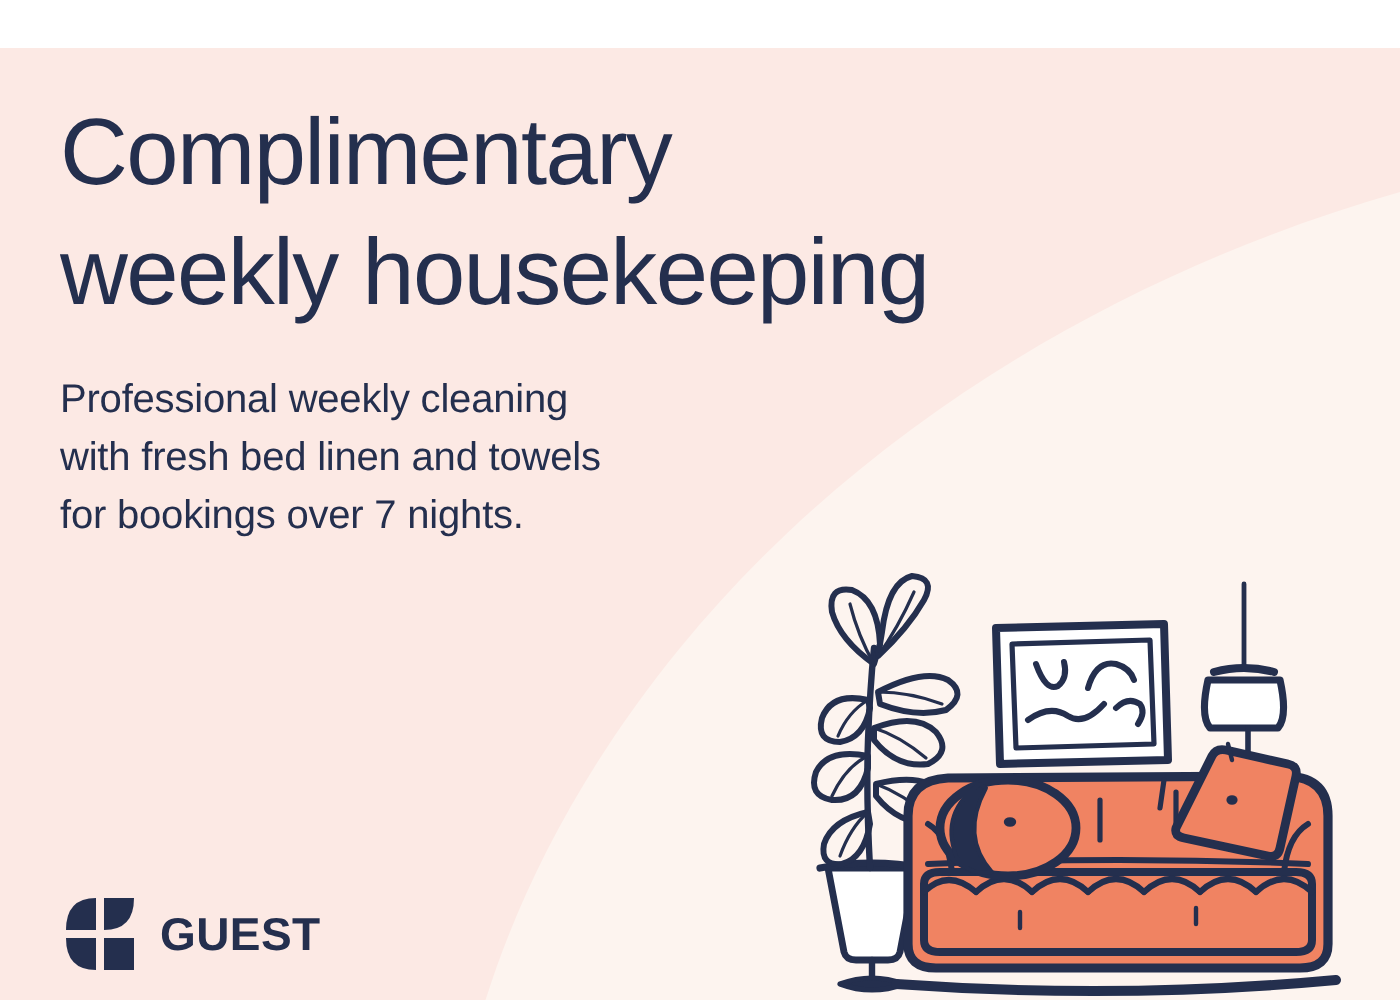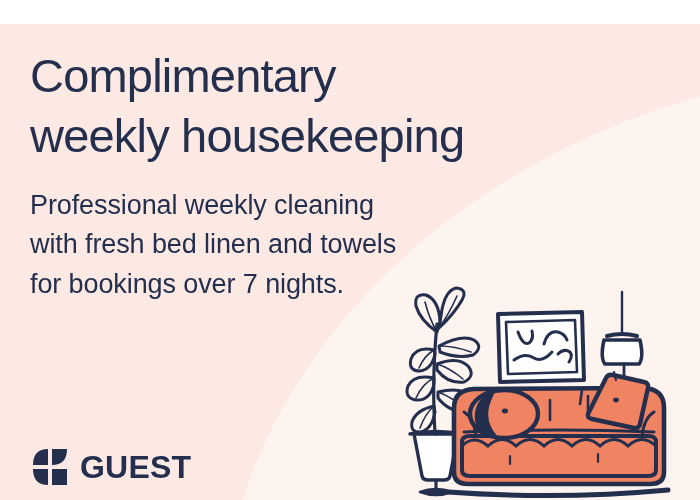--- a/index.html
+++ b/index.html
@@ -29,40 +29,40 @@
     line-height:1.27;
     font-weight:400;
     letter-spacing:-0.8px;
     color:#242f4e;
     white-space:pre-line;
   }
   #subcopy{
     position:absolute;
     left:30px;top:162px;
     width:430px;
-    font-size:27px;
+    font-size:20px;
     line-height:1.46;
     font-weight:400;
     letter-spacing:-0.1px;
     color:#242f4e;
     white-space:pre-line;
   }
   #logo{
     position:absolute;
     left:31px;top:423px;
     display:flex;
     align-items:center;
     gap:11px;
   }
   #logo-mark{display:block;}
   #logo-words{
     display:flex;flex-direction:column;
     line-height:0.96;
     color:#242f4e;
-    font-size:32px;
+    font-size:23px;
     font-weight:700;
     letter-spacing:0.2px;
   }
   #illustration{
     position:absolute;
     left:392px;top:262px;
     width:308px;height:238px;
   }
 </style>
 </head>

